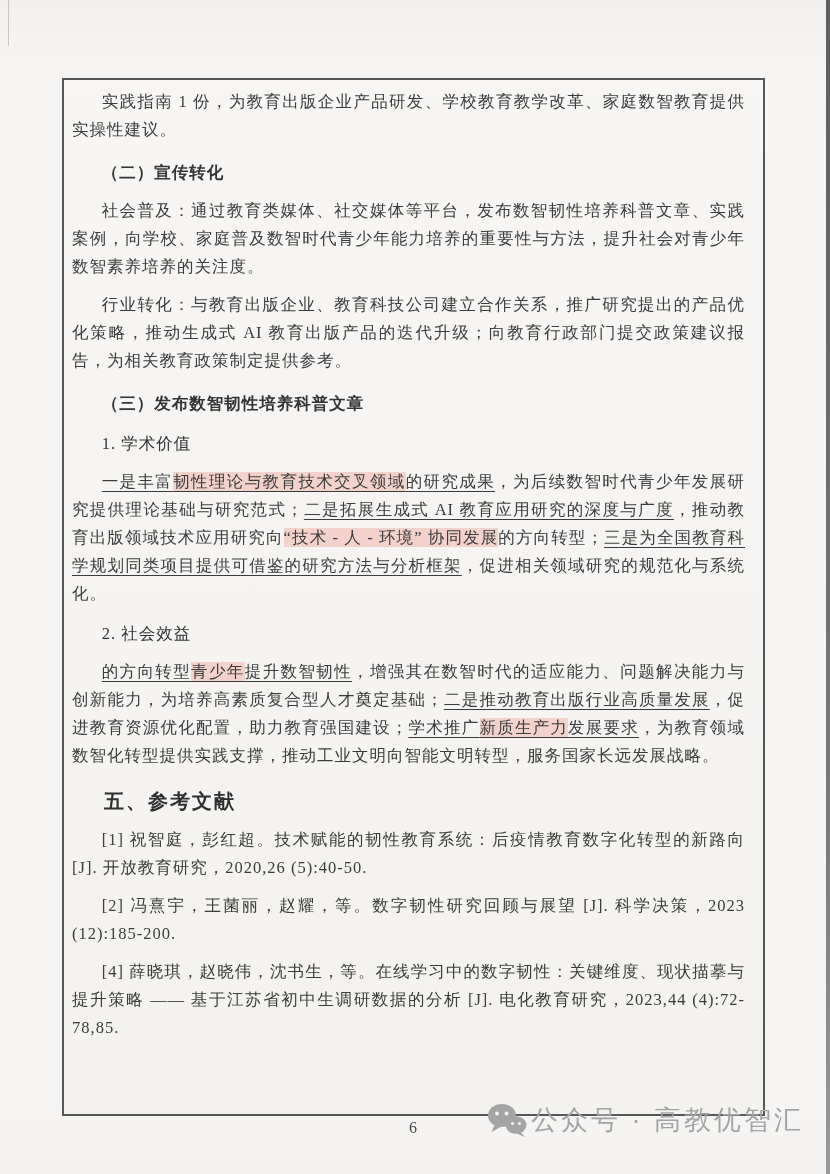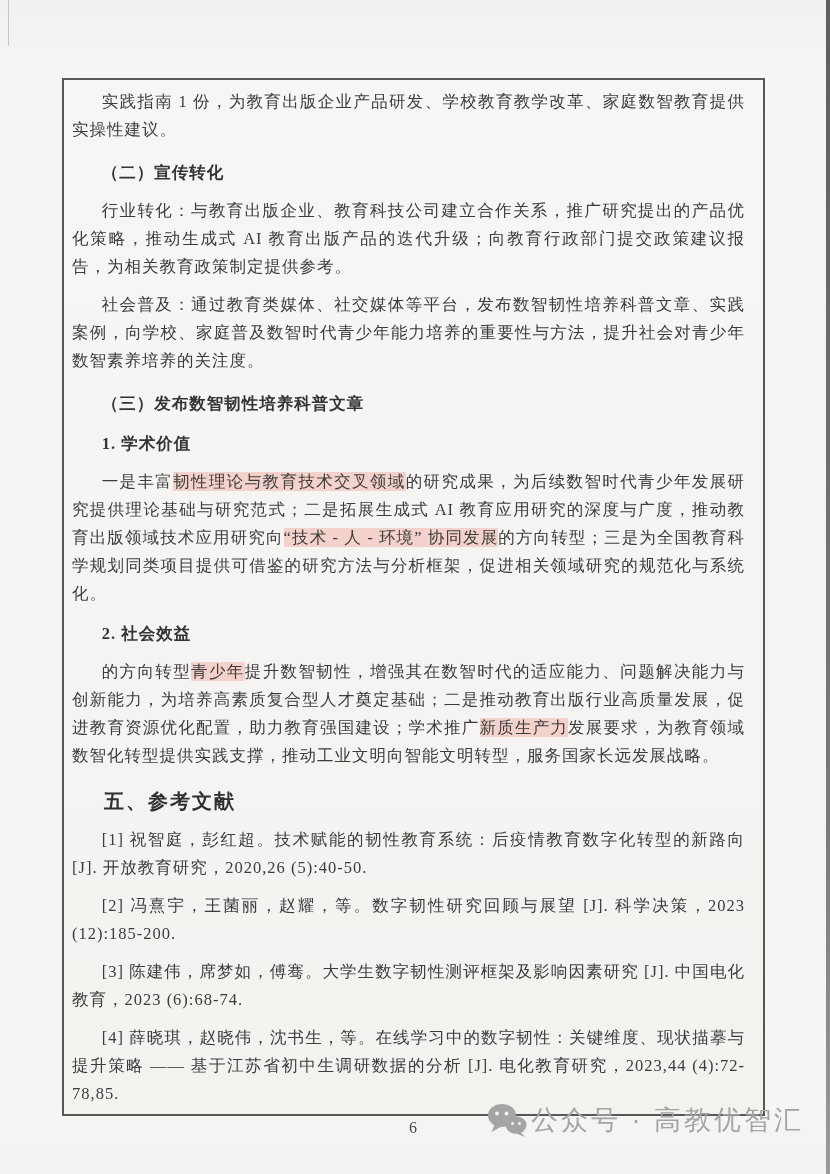--- a/index.html
+++ b/index.html
@@ -25,24 +25,24 @@
     background:linear-gradient(180deg,#f7f6f4 0%,#f5f4f2 55%,#f3f2ef 100%);
   }
   article{display:block;}
   article p, article h2, article h3, article h4{
     font-size:16.5px;line-height:28px;letter-spacing:1px;
     text-align:justify;text-indent:1.8em;color:#3c3c3c;
   }
   article p{margin:10px 0;}
   article p:first-child{margin-top:2px;}
   article h3{font-weight:bold;margin:15px 0 6px;color:#343434;}
-  article h4{font-weight:bold;margin:12px 0 6px;color:#343434;}
+  article h4{font-weight:normal;margin:12px 0 6px;color:#343434;}
   article h2{font-weight:bold;font-size:20px;line-height:30px;margin:16px 0 0;
     letter-spacing:2px;color:#2f2f2f;text-indent:1.6em;}
-  .u{text-underline-offset:4px;text-decoration-thickness:1.2px;margin-top:21px;}
+  .u{text-decoration:underline;text-underline-offset:4px;text-decoration-thickness:1.2px;margin-top:21px;}
   .hl{background:#f3d2cb;}
 
   .page-number{
     position:absolute;left:62px;top:1119px;width:703px;text-align:center;
     font-size:16px;color:#4a4a4a;letter-spacing:1px;
   }
   .watermark{
     position:absolute;right:26px;top:1102px;display:flex;align-items:center;gap:4px;
     color:#a4a4a4;font-family:"Liberation Sans","DejaVu Sans",sans-serif;
     font-size:27px;letter-spacing:3px;font-weight:400;white-space:nowrap;
@@ -51,31 +51,30 @@
 </style>
 </head>
 <body>
 
 <div class="page">
 
   <div class="doc-border">
     <article id="doc">
         <p><span>实践指南 1 份，为教育出版企业产品研发、学校教育教学改革、家庭数智教育提供实操性建议。</span></p>
         <h3>（二）宣传转化</h3>
+        <p><span>社会普及：通过教育类媒体、社交媒体等平台，发布数智韧性培养科普文章、实践案例，向学校、家庭普及数智时代青少年能力培养的重要性与方法，提升社会对青少年数智素养培养的关注度。</span></p>
         <p><span>行业转化：与教育出版企业、教育科技公司建立合作关系，推广研究提出的产品优化策略，推动生成式 AI 教育出版产品的迭代升级；向教育行政部门提交政策建议报告，为相关教育政策制定提供参考。</span></p>
-        <p><span>社会普及：通过教育类媒体、社交媒体等平台，发布数智韧性培养科普文章、实践案例，向学校、家庭普及数智时代青少年能力培养的重要性与方法，提升社会对青少年数智素养培养的关注度。</span></p>
         <h3>（三）发布数智韧性培养科普文章</h3>
         <h4>1. 学术价值</h4>
         <p><span class="u">一是丰富</span><span class="u hl">韧性理论与教育技术交叉领域</span><span class="u">的研究成果</span><span>，为后续数智时代青少年发展研究提供理论基础与研究范式；</span><span class="u">二是拓展生成式 AI 教育应用研究的深度与广度</span><span>，推动教育出版领域技术应用研究向</span><span class="hl">“技术 - 人 - 环境” 协同发展</span><span>的方向转型；</span><span class="u">三是为全国教育科学规划同类项目提供可借鉴的研究方法与分析框架</span><span>，促进相关领域研究的规范化与系统化。</span></p>
         <h4>2. 社会效益</h4>
         <p><span class="u">的方向转型</span><span class="u hl">青少年</span><span class="u">提升数智韧性</span><span>，增强其在数智时代的适应能力、问题解决能力与创新能力，为培养高素质复合型人才奠定基础；</span><span class="u">二是推动教育出版行业高质量发展</span><span>，促进教育资源优化配置，助力教育强国建设；</span><span class="u">学术推广</span><span class="u hl">新质生产力</span><span class="u">发展要求</span><span>，为教育领域数智化转型提供实践支撑，推动工业文明向智能文明转型，服务国家长远发展战略。</span></p>
         <h2>五、参考文献</h2>
         <p><span>[1] 祝智庭，彭红超。技术赋能的韧性教育系统：后疫情教育数字化转型的新路向 [J]. 开放教育研究，2020,26 (5):40-50.</span></p>
         <p><span>[2] 冯熹宇，王菌丽，赵耀，等。数字韧性研究回顾与展望 [J]. 科学决策，2023 (12):185-200.</span></p>
-        <p><span>[3] 陈建伟，席梦如，傅骞。大学生数字韧性测评框架及影响因素研究 [J]. 中国电化教育，2023 (6):68-74.</span></p>
         <p><span>[4] 薛晓琪，赵晓伟，沈书生，等。在线学习中的数字韧性：关键维度、现状描摹与提升策略 —— 基于江苏省初中生调研数据的分析 [J]. 电化教育研究，2023,44 (4):72-78,85.</span></p>
       </article>
   </div>
 
   <div class="page-number">6</div>
 
   <div class="watermark">
     <span class="wm-icon">
       <svg viewBox="0 0 40 36" width="40" height="36" aria-hidden="true">
         <ellipse cx="15" cy="13.5" rx="14" ry="11.5" fill="#a4a4a4"></ellipse>

